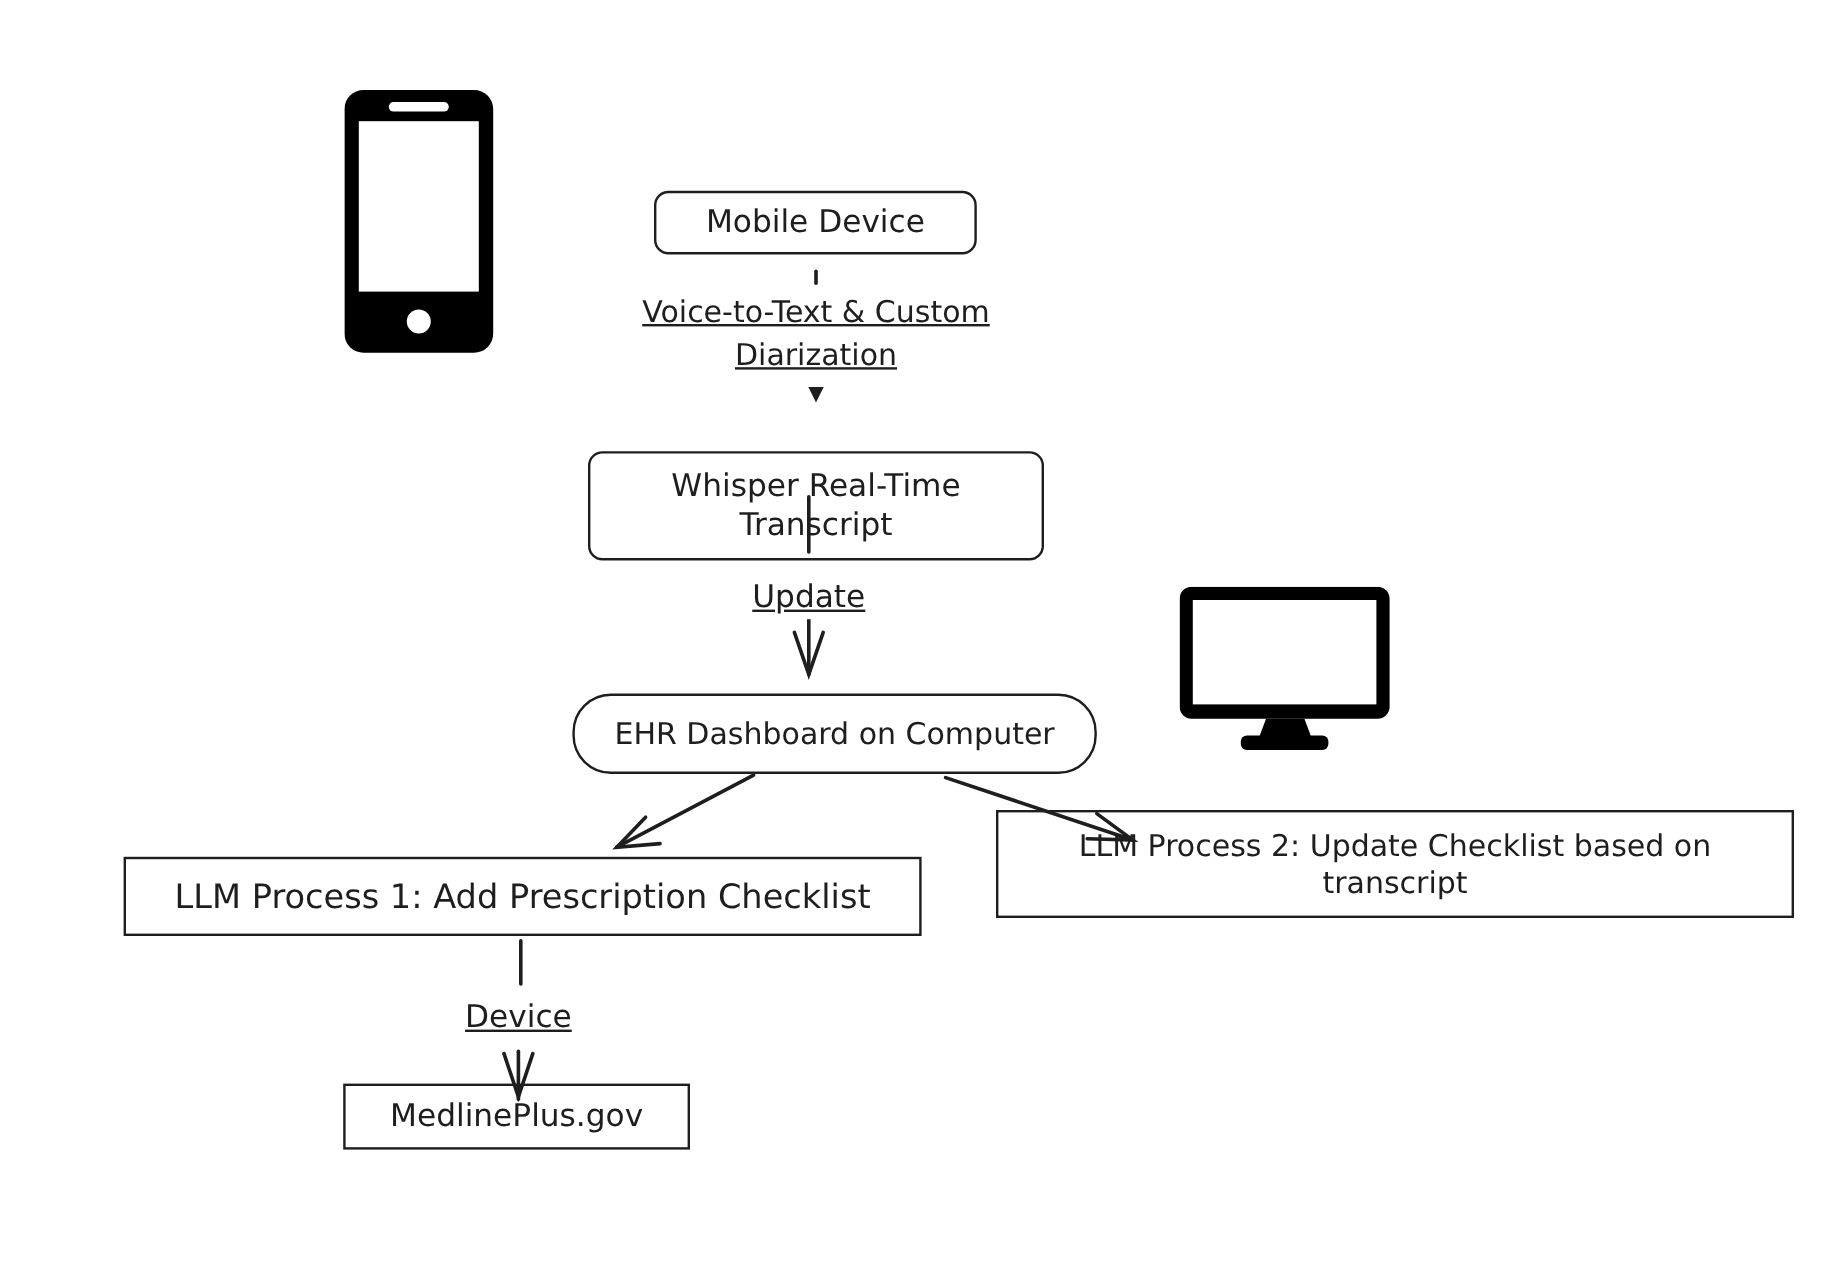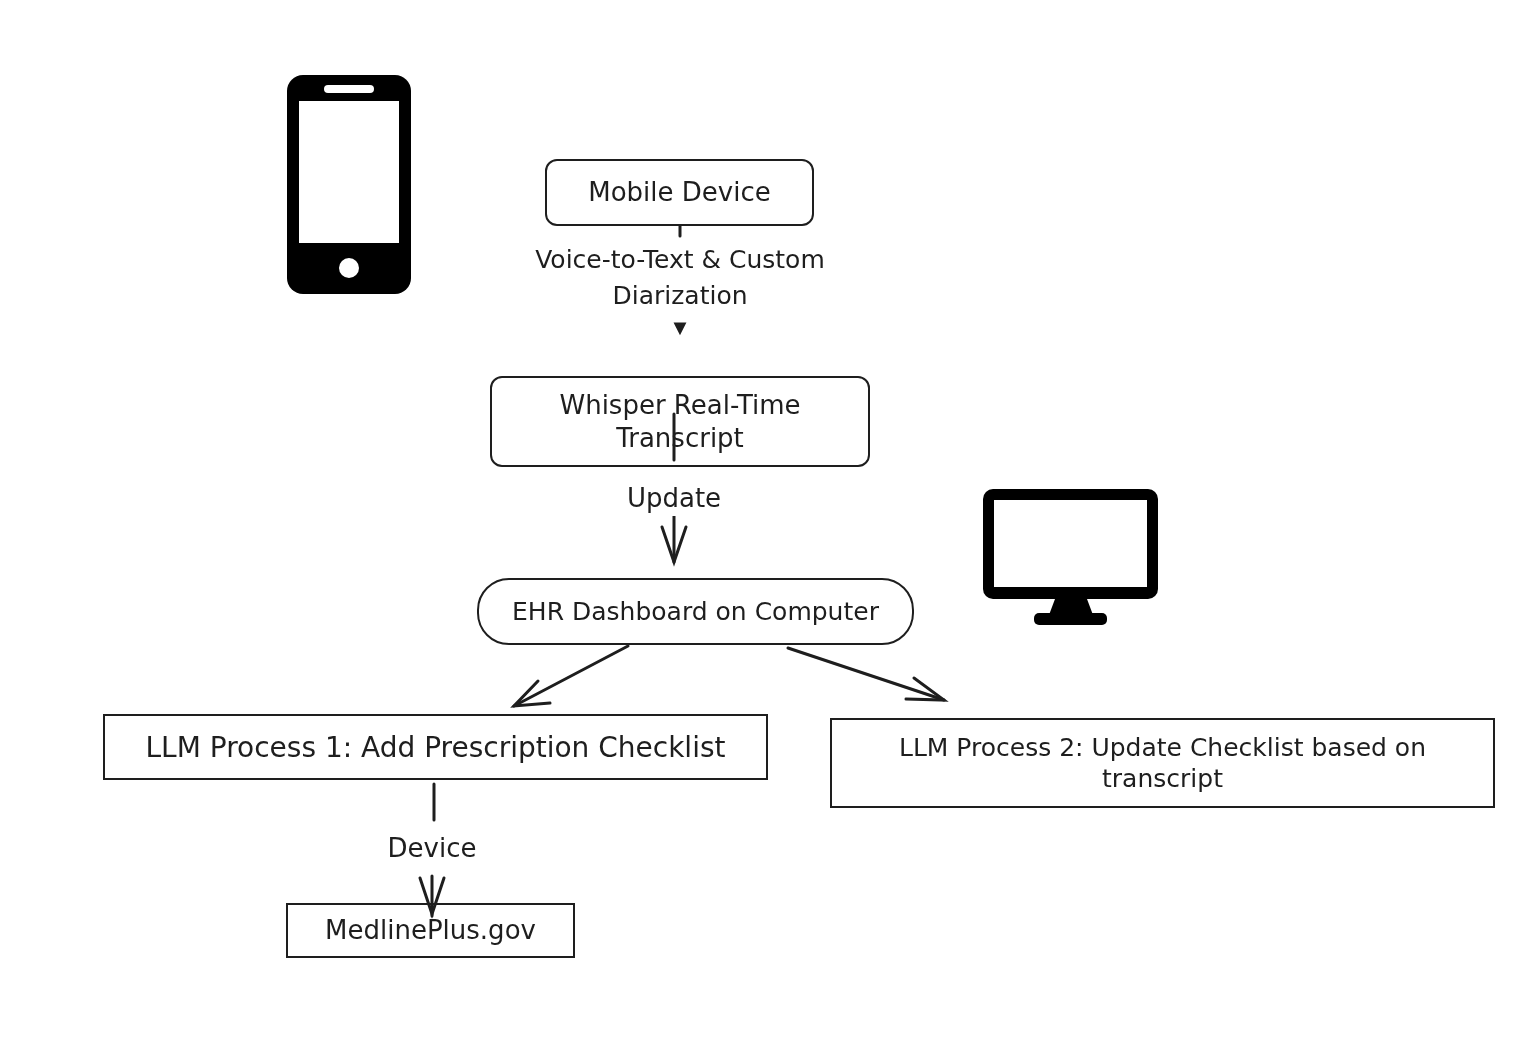--- a/index.html
+++ b/index.html
@@ -2,21 +2,21 @@
 <html><head>
   <meta charset="utf-8">
   <style>
     html, body { margin: 0; padding: 0; background: #ffffff; }
     body { width: 1532px; height: 1064px; position: relative; overflow: hidden;
            font-family: "DejaVu Sans", sans-serif; color: #1e1e1e; }
     .node { position: absolute; box-sizing: border-box; border: 2.5px solid #1e1e1e;
             display: flex; align-items: center; justify-content: center; text-align: center;
             background: transparent; line-height: 1.25; font-size: 26px; }
     .rounded { border-radius: 12px; }
-    .label { position: absolute; text-align: center; font-size: 26px; line-height: 36px; background: #fff; }
+    .label { position: absolute; text-align: center; font-size: 26px; line-height: 36px; background: #fff; text-decoration: underline; }
     svg.edges { position: absolute; left: 0; top: 0; }
     .icon { position: absolute; }
   </style>
 </head>
 <body>
 
 <svg class="edges" width="1532" height="1064">
   <g stroke="#1e1e1e" stroke-width="3" fill="none" stroke-linecap="round">
 
     <line x1="680" y1="226" x2="680" y2="236"></line>
@@ -45,41 +45,41 @@
   <circle cx="62" cy="193" r="10" fill="#fff"></circle>
 </svg>
 
 <svg class="icon" style="left:983px; top:489px;" width="176" height="138" viewBox="0 0 176 138">
   <rect x="0" y="0" width="175" height="110" rx="10" fill="#000"></rect>
   <rect x="11" y="11" width="153" height="87" fill="#fff"></rect>
   <path d="M72 110 L104 110 L110 126 L66 126 Z" fill="#000"></path>
   <rect x="51" y="124" width="73" height="12" rx="5" fill="#000"></rect>
 </svg>
 
-<div class="node rounded" style="left:545px; top:159px; width:269px; height:67px;">
+<div class="node rounded" style="left:545px; top:159px; width:269px; height:53px;">
   <span>Mobile Device</span>
 </div>
 
 <div class="label" style="left:530px; top:242px; width:300px; font-size:25px;">Voice-to-Text &amp; Custom Diarization</div>
 
 <div class="node rounded" style="left:490px; top:340px; width:380px; height:91px; padding:0 40px;margin-top:36px;">
   <span>Whisper Real-Time Transcript</span>
 </div>
 
 <div class="label" style="left:604px; top:480px; width:140px;">Update</div>
 
 <div class="node rounded" style="left:477px; top:578px; width:437px; height:67px; font-size:25px;border-radius:32px;">
   <span>EHR Dashboard on Computer</span>
 </div>
 
 <div class="node" style="left:103px; top:714px; width:665px; height:66px; font-size:28px;">
   <span>LLM Process 1: Add Prescription Checklist</span>
 </div>
 
-<div class="node" style="left:830px; top:718px; width:665px; height:90px; font-size:25px; padding:0 10px;">
+<div class="node" style="left:830px; top:675px; width:665px; height:90px; font-size:25px; padding:0 10px;">
   <span>LLM Process 2: Update Checklist based on transcript</span>
 </div>
 
 <div class="label" style="left:372px; top:830px; width:120px;">Device</div>
 
 <div class="node" style="left:286px; top:903px; width:289px; height:55px;">
   <span>MedlinePlus.gov</span>
 </div>
 
 </body></html>

